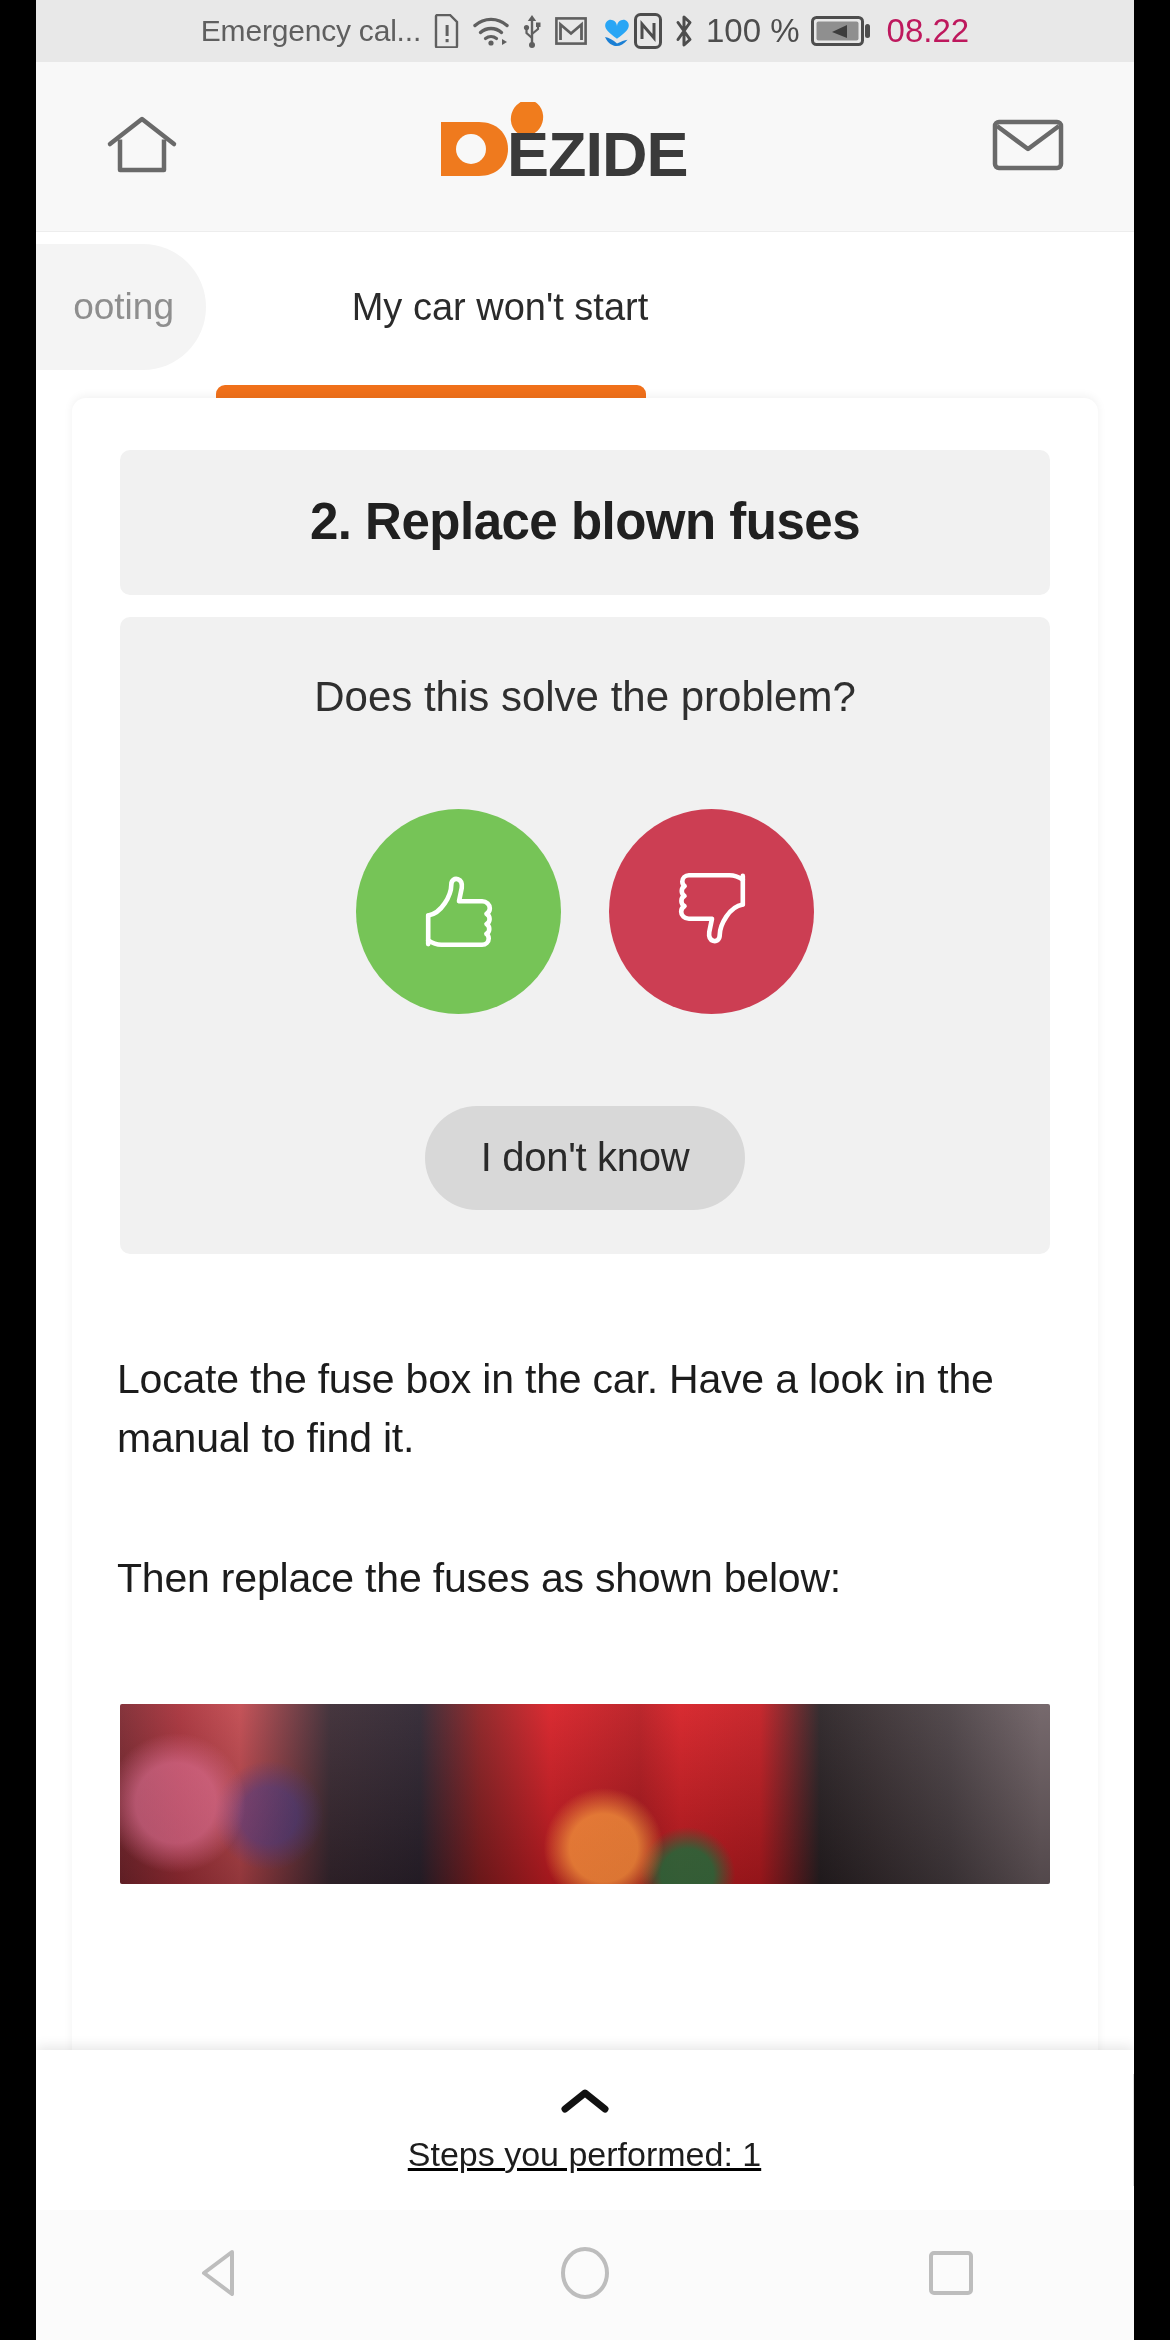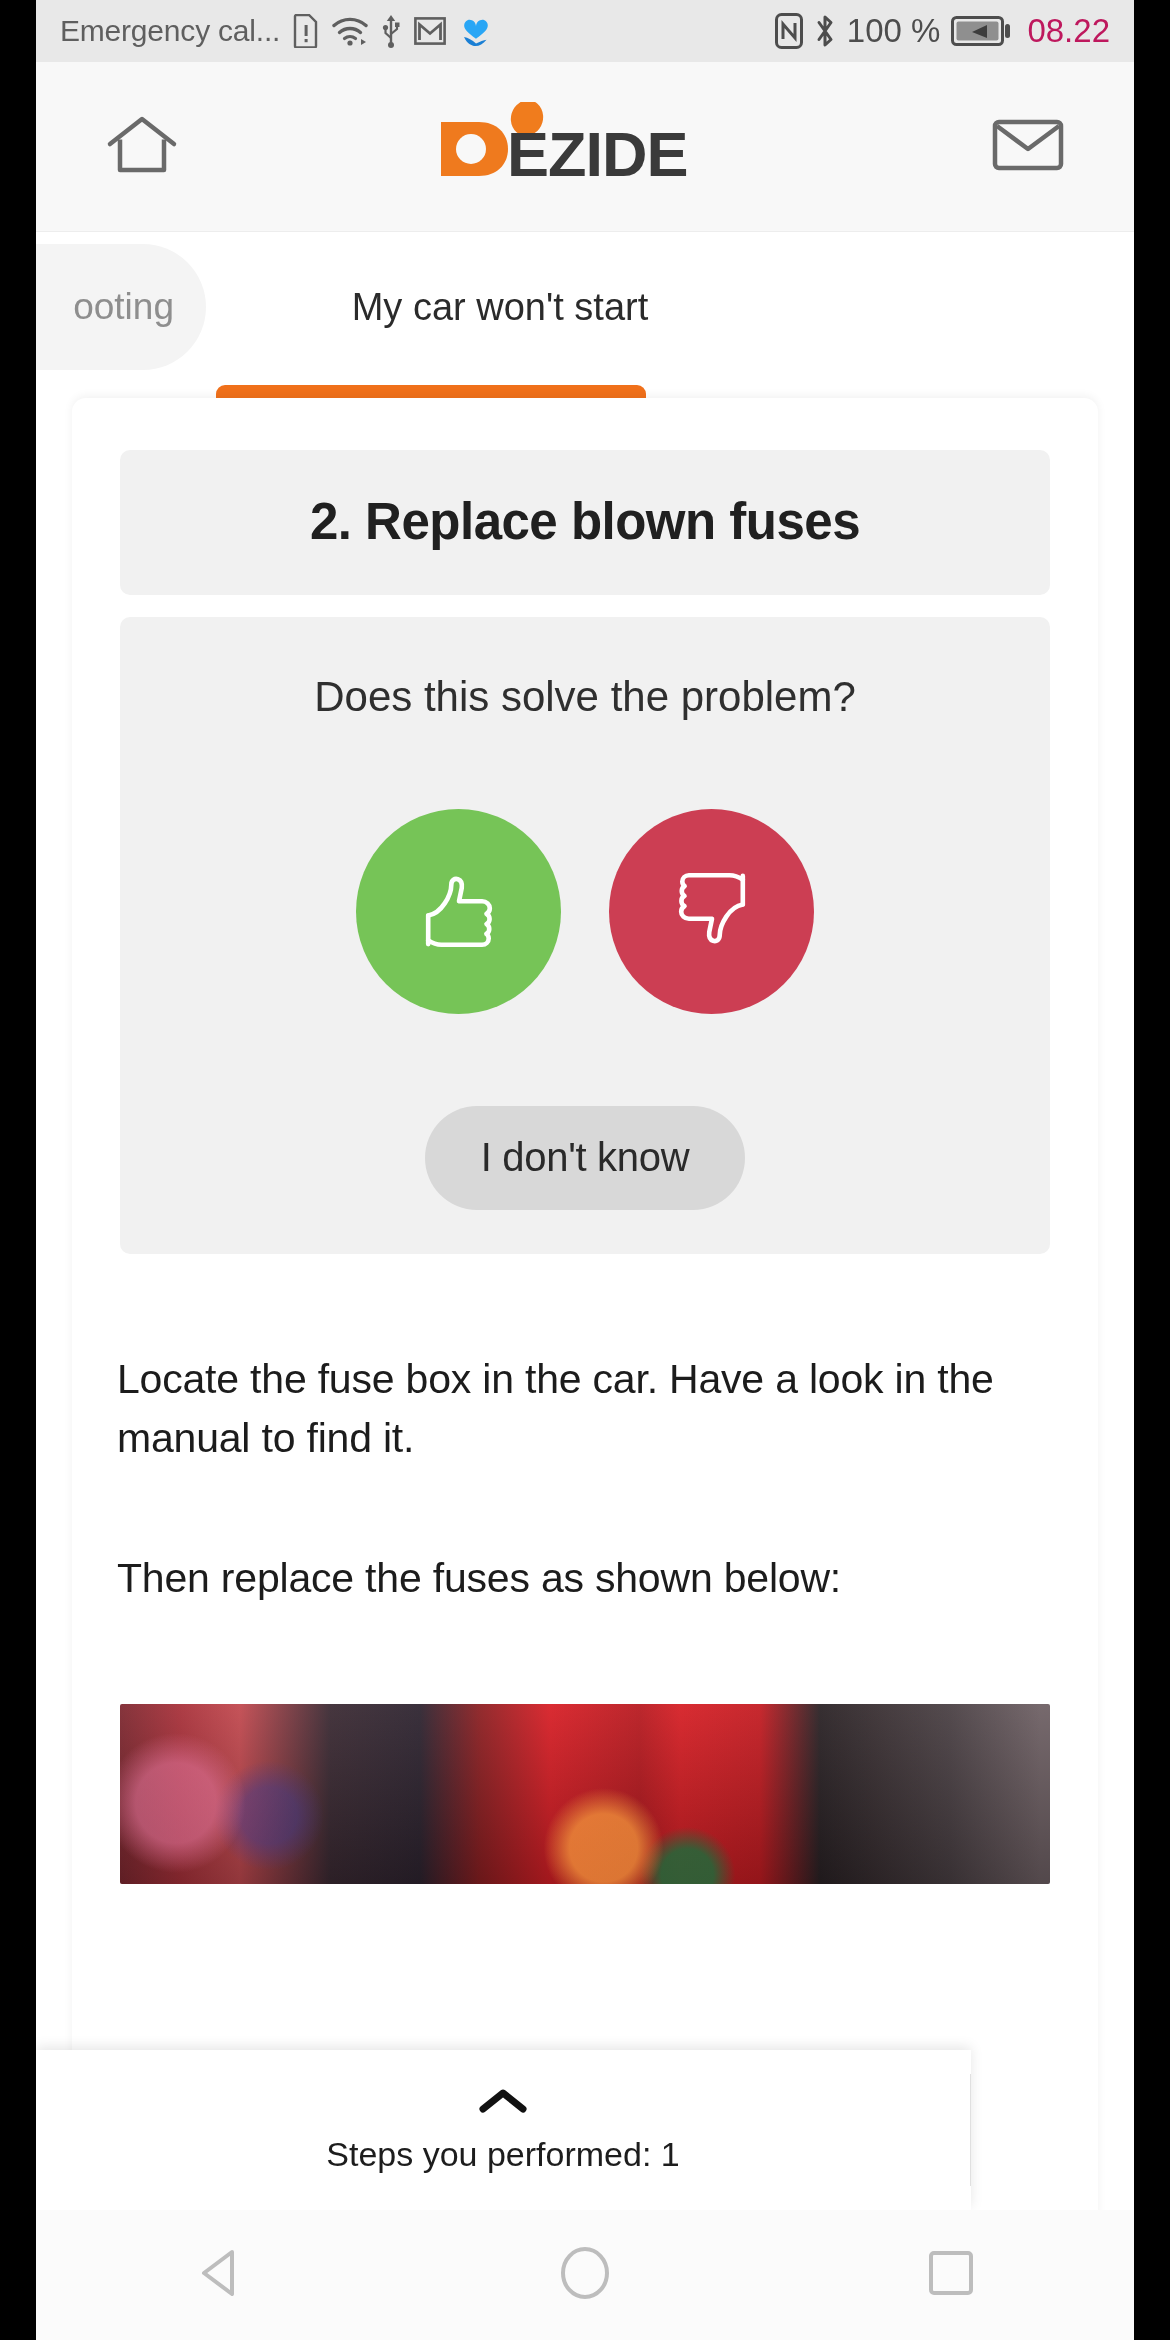--- a/index.html
+++ b/index.html
@@ -37,21 +37,21 @@
 
   
   .statusbar {
     position: absolute;
     left: 0; top: 0;
     width: 1098px;
     height: 62px;
     background: #e8e8e8;
     display: flex;
     align-items: center;
-    justify-content: space-between;
+    justify-content: center;
     padding: 14px 24px;
     box-sizing: border-box;
   }
   .status-left {
     display: flex;
     align-items: center;
     gap: 13px;
   }
   .status-right {
     display: flex;
@@ -274,27 +274,28 @@
       radial-gradient(circle at 52% 80%, rgba(245,150,60,0.75) 0 34px, rgba(0,0,0,0) 60px),
       radial-gradient(circle at 61% 95%, rgba(25,110,60,0.8) 0 26px, rgba(0,0,0,0) 48px),
       linear-gradient(180deg, rgba(255,255,255,0.06), rgba(0,0,0,0.25));
   }
 
   
   .bottombar {
     position: absolute;
     left: 0;
     bottom: 130px;
-    width: 935px;
+    width: 1098px;
     height: 160px;
     background: #ffffff;
     display: flex;
     align-items: stretch;
     box-shadow: 0 -3px 12px rgba(0,0,0,0.10);
     z-index: 5;
+    text-decoration: underline;
   }
   .bb-cell {
     flex: 1;
     display: flex;
     flex-direction: column;
     align-items: center;
     justify-content: center;
     gap: 14px;
     cursor: pointer;
   }

